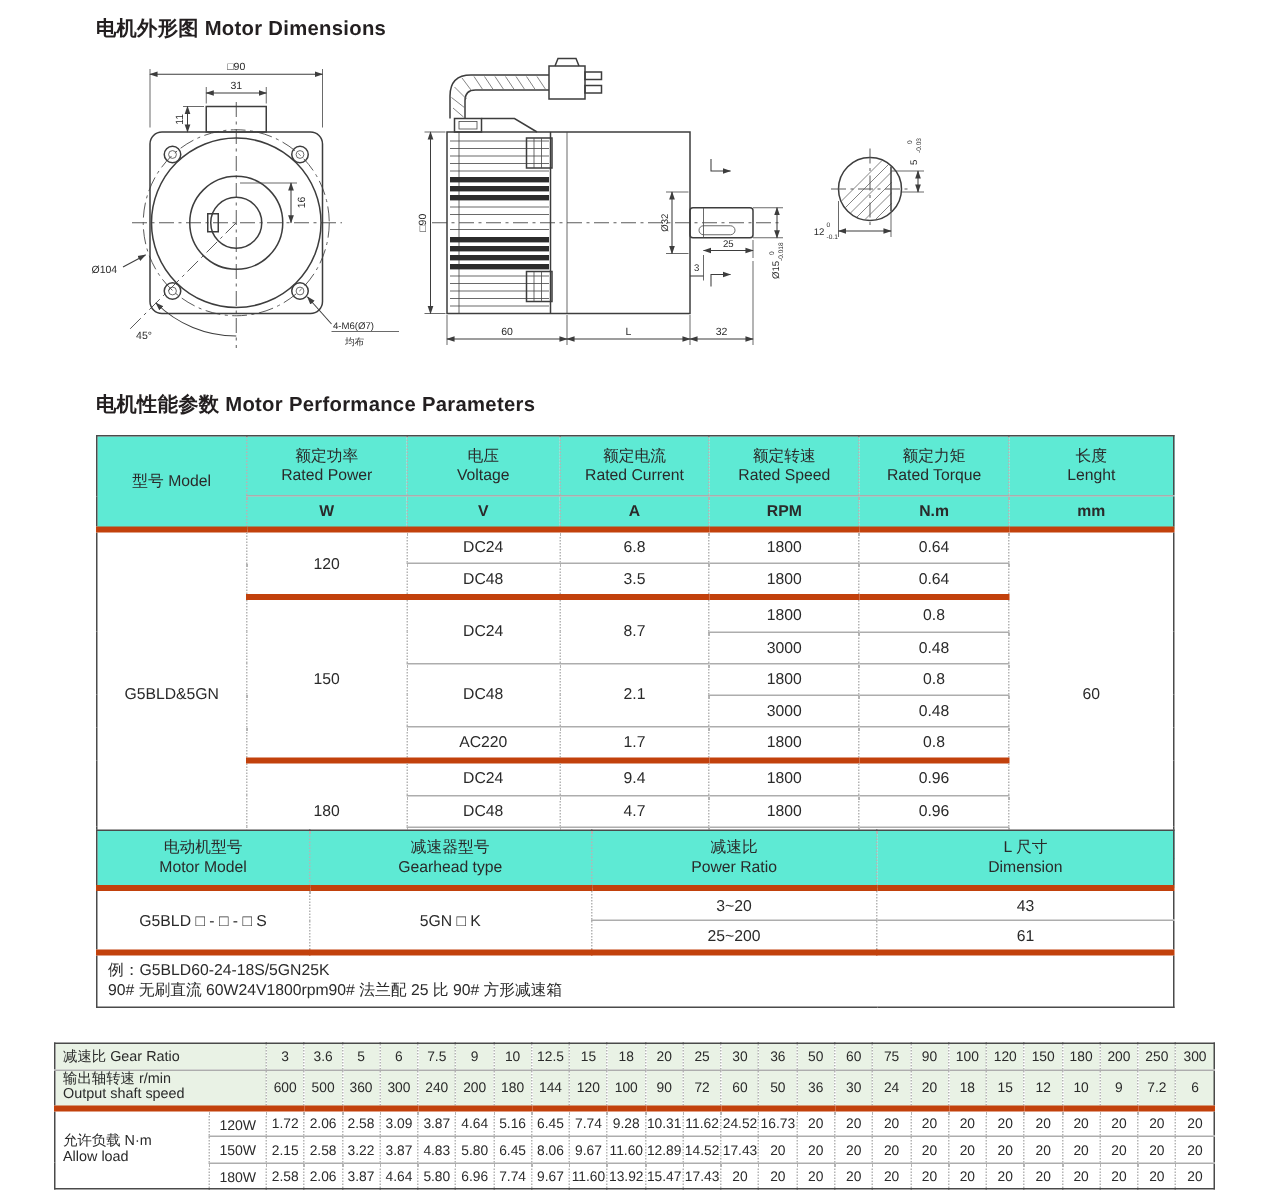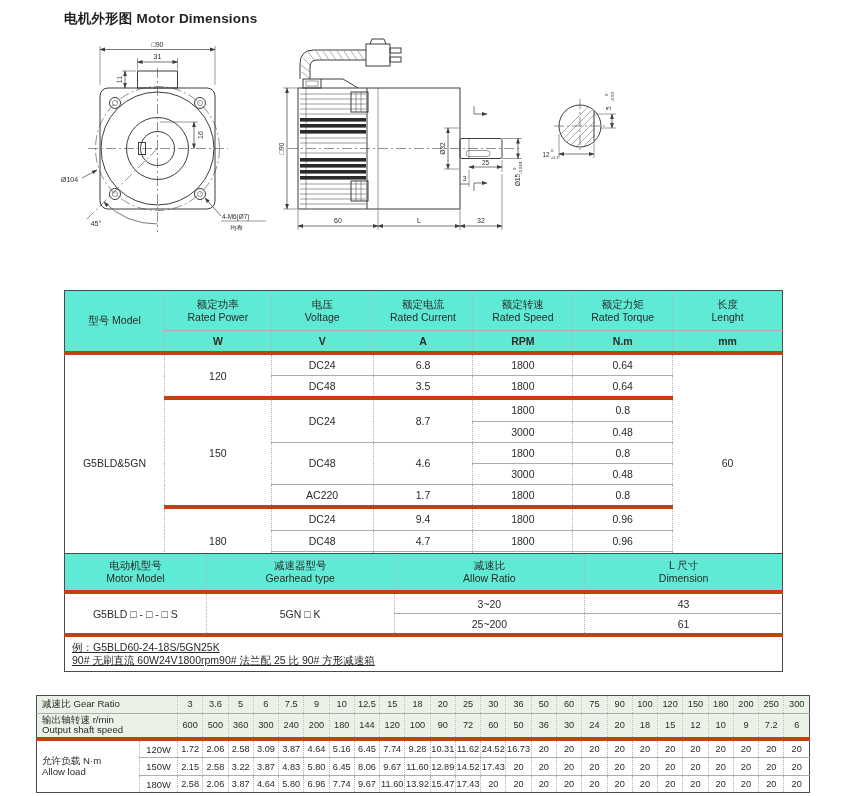--- a/index.html
+++ b/index.html
@@ -18,21 +18,21 @@
   tr.green > td{background:#e9f2e5;}
   .two div{line-height:1.22;}
   .perf{left:64px;top:290px;width:719px;font-size:10.5px;}
   .perf .h1 td{height:37px;}
   .perf .units td{height:18px;font-weight:bold;}
   .perf td{height:18.2px;}
   .gearhead{left:64px;top:553px;width:719px;font-size:10.5px;}
   .gearhead .h td{height:34px;}
   .gearhead .d td{height:17px;}
   .gearhead .note td{text-align:left;padding:2px 7px;height:30px;}
-  .gearhead .note div{line-height:1.28;text-decoration:underline;}
+  .gearhead .note div{line-height:1.28;}
   .torque{left:36px;top:695px;width:774px;font-size:9.2px;table-layout:fixed;}
   .torque td{padding:1px 0;height:14.5px;overflow:hidden;}
   .torque td.lab{text-align:left;padding-left:5px;font-size:9.6px;}
   .torque td.lab div{line-height:1.12;}
   .torque td.pw{font-size:9.4px;}
   
   .drawing{position:absolute;left:60px;top:34px;}
   .dr{stroke:#3d3d3d;fill:none;stroke-width:1;}
   .thin{stroke:#4a4a4a;fill:none;stroke-width:.55;}
   .cl{stroke:#555;fill:none;stroke-width:.65;stroke-dasharray:10 3 2 3;}
@@ -227,20 +227,21 @@
       <text class="tol" x="491" y="125">-0.1</text>
       <line class="thin" x1="534" y1="80" x2="556" y2="80"></line>
         <line class="thin" x1="541" y1="94" x2="556" y2="94"></line>
       <line class="dimline" x1="552" y1="80" x2="552" y2="94" marker-start="url(#ar)" marker-end="url(#ar)"></line>
       <text class="dimsm" transform="translate(551,76) rotate(-90)">5</text>
       <text class="tol" transform="translate(548,62) rotate(-90)">0</text>
       <text class="tol" transform="translate(554,68) rotate(-90)">-0.03</text>
     </g>
   </svg>
 
+  <div class="sec-title" id="title-perf">电机性能参数 Motor Performance Parameters</div>
 
   <table class="grid perf">
     <colgroup>
         <col style="width:100px">
         <col style="width:107px">
         <col style="width:102px">
         <col style="width:100px">
         <col style="width:100px">
         <col style="width:100px">
         <col style="width:110px">
@@ -302,21 +303,21 @@
         <td rowspan="2">8.7</td>
         <td>1800</td>
         <td>0.8</td>
       </tr>
       <tr class="bt">
         <td>3000</td>
         <td>0.48</td>
       </tr>
       <tr class="bt">
         <td rowspan="2">DC48</td>
-        <td rowspan="2">4.6</td>
+        <td rowspan="2">2.1</td>
         <td>1800</td>
         <td>0.8</td>
       </tr>
       <tr class="bt">
         <td>3000</td>
         <td>0.48</td>
       </tr>
       <tr class="bt">
         <td>AC220</td>
         <td>1.7</td>
@@ -357,21 +358,21 @@
         <td class="hd two">
             <div>电动机型号</div>
             <div>Motor Model</div>
           </td>
         <td class="hd two">
             <div>减速器型号</div>
             <div>Gearhead type</div>
           </td>
         <td class="hd two">
             <div>减速比</div>
-            <div>Allow Ratio</div>
+            <div>Power Ratio</div>
           </td>
         <td class="hd two">
             <div>L 尺寸</div>
             <div>Dimension</div>
           </td>
       </tr>
       <tr class="d btg">
         <td rowspan="2">G5BLD □ - □ - □ S</td>
         <td rowspan="2">5GN □ K</td>
         <td>3~20</td>

